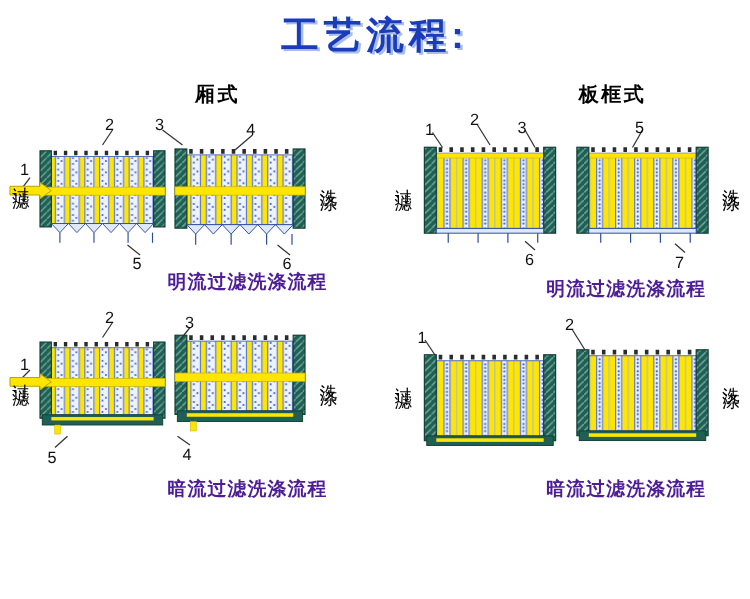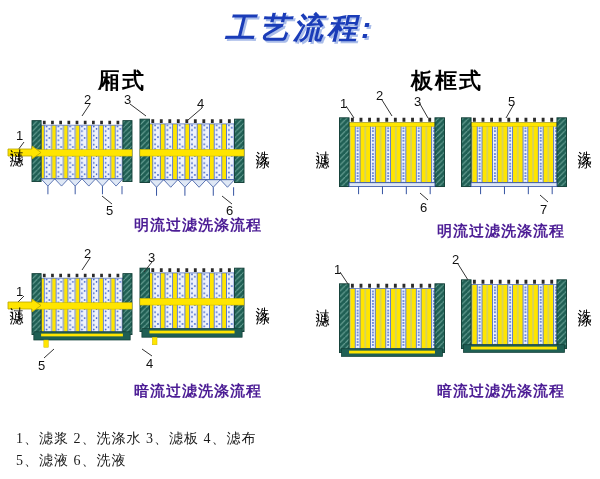--- a/index.html
+++ b/index.html
@@ -6,23 +6,22 @@
   html,body { background:#ffffff; }
   body { font-family:"Liberation Sans", sans-serif; }
   .stage { position:relative; width:600px; height:479px; background:#fff; overflow:hidden; }
   .abs { position:absolute; }
   .title {
     left:0; top:8px; width:100%; text-align:center;
     font-size:30px; font-weight:900; letter-spacing:4px;
     color:var(--title-blue,#1a3cb8);
     text-shadow:2px 2px 0 #aabde9;
     font-family:"Liberation Sans", sans-serif;
-    font-style:italic;
   }
-  .hdr { font-size:22px; font-weight:bold; color:#000; text-align:center; width:140px; letter-spacing:2px; }
+  .hdr { font-size:16px; font-weight:bold; color:#000; text-align:right; width:140px; letter-spacing:2px; }
   .num { font-size:13px; color:#111; font-family:"Liberation Sans", sans-serif; }
   .vlabel { writing-mode:vertical-rl; font-size:14px; color:#000; letter-spacing:4px; line-height:14px; }
   .cap { font-size:15px; font-weight:bold; color:#4c1d95; text-align:right; width:220px; letter-spacing:1px; }
   .legend { font-size:14px; color:#1a1a1a; font-family:"Liberation Serif", serif; line-height:22px; letter-spacing:1px; }
   svg.canvas { left:0; top:0; }
 </style>
 </head>
 <body>
 
 <div class="stage">
@@ -182,18 +181,14 @@
   <span class="abs vlabel" style="left:316px; top:140px;">过滤</span>
   <span class="abs vlabel" style="left:578px; top:140px;">洗涤</span>
   <span class="abs vlabel" style="left:316px; top:298px;">过滤</span>
   <span class="abs vlabel" style="left:578px; top:298px;">洗涤</span>
 
   <div class="abs cap" style="left:42px;  top:216px;">明流过滤洗涤流程</div>
   <div class="abs cap" style="left:42px;  top:382px;">暗流过滤洗涤流程</div>
   <div class="abs cap" style="left:345px; top:222px;">明流过滤洗涤流程</div>
   <div class="abs cap" style="left:345px; top:382px;">暗流过滤洗涤流程</div>
 
-  <div class="abs legend" style="left:16px; top:428px; width:280px;">
-    <div>1、滤浆 2、洗涤水 3、滤板 4、滤布</div>
-    <div>5、滤液 6、洗液</div>
-  </div>
 
 </div>
 
 </body></html>

